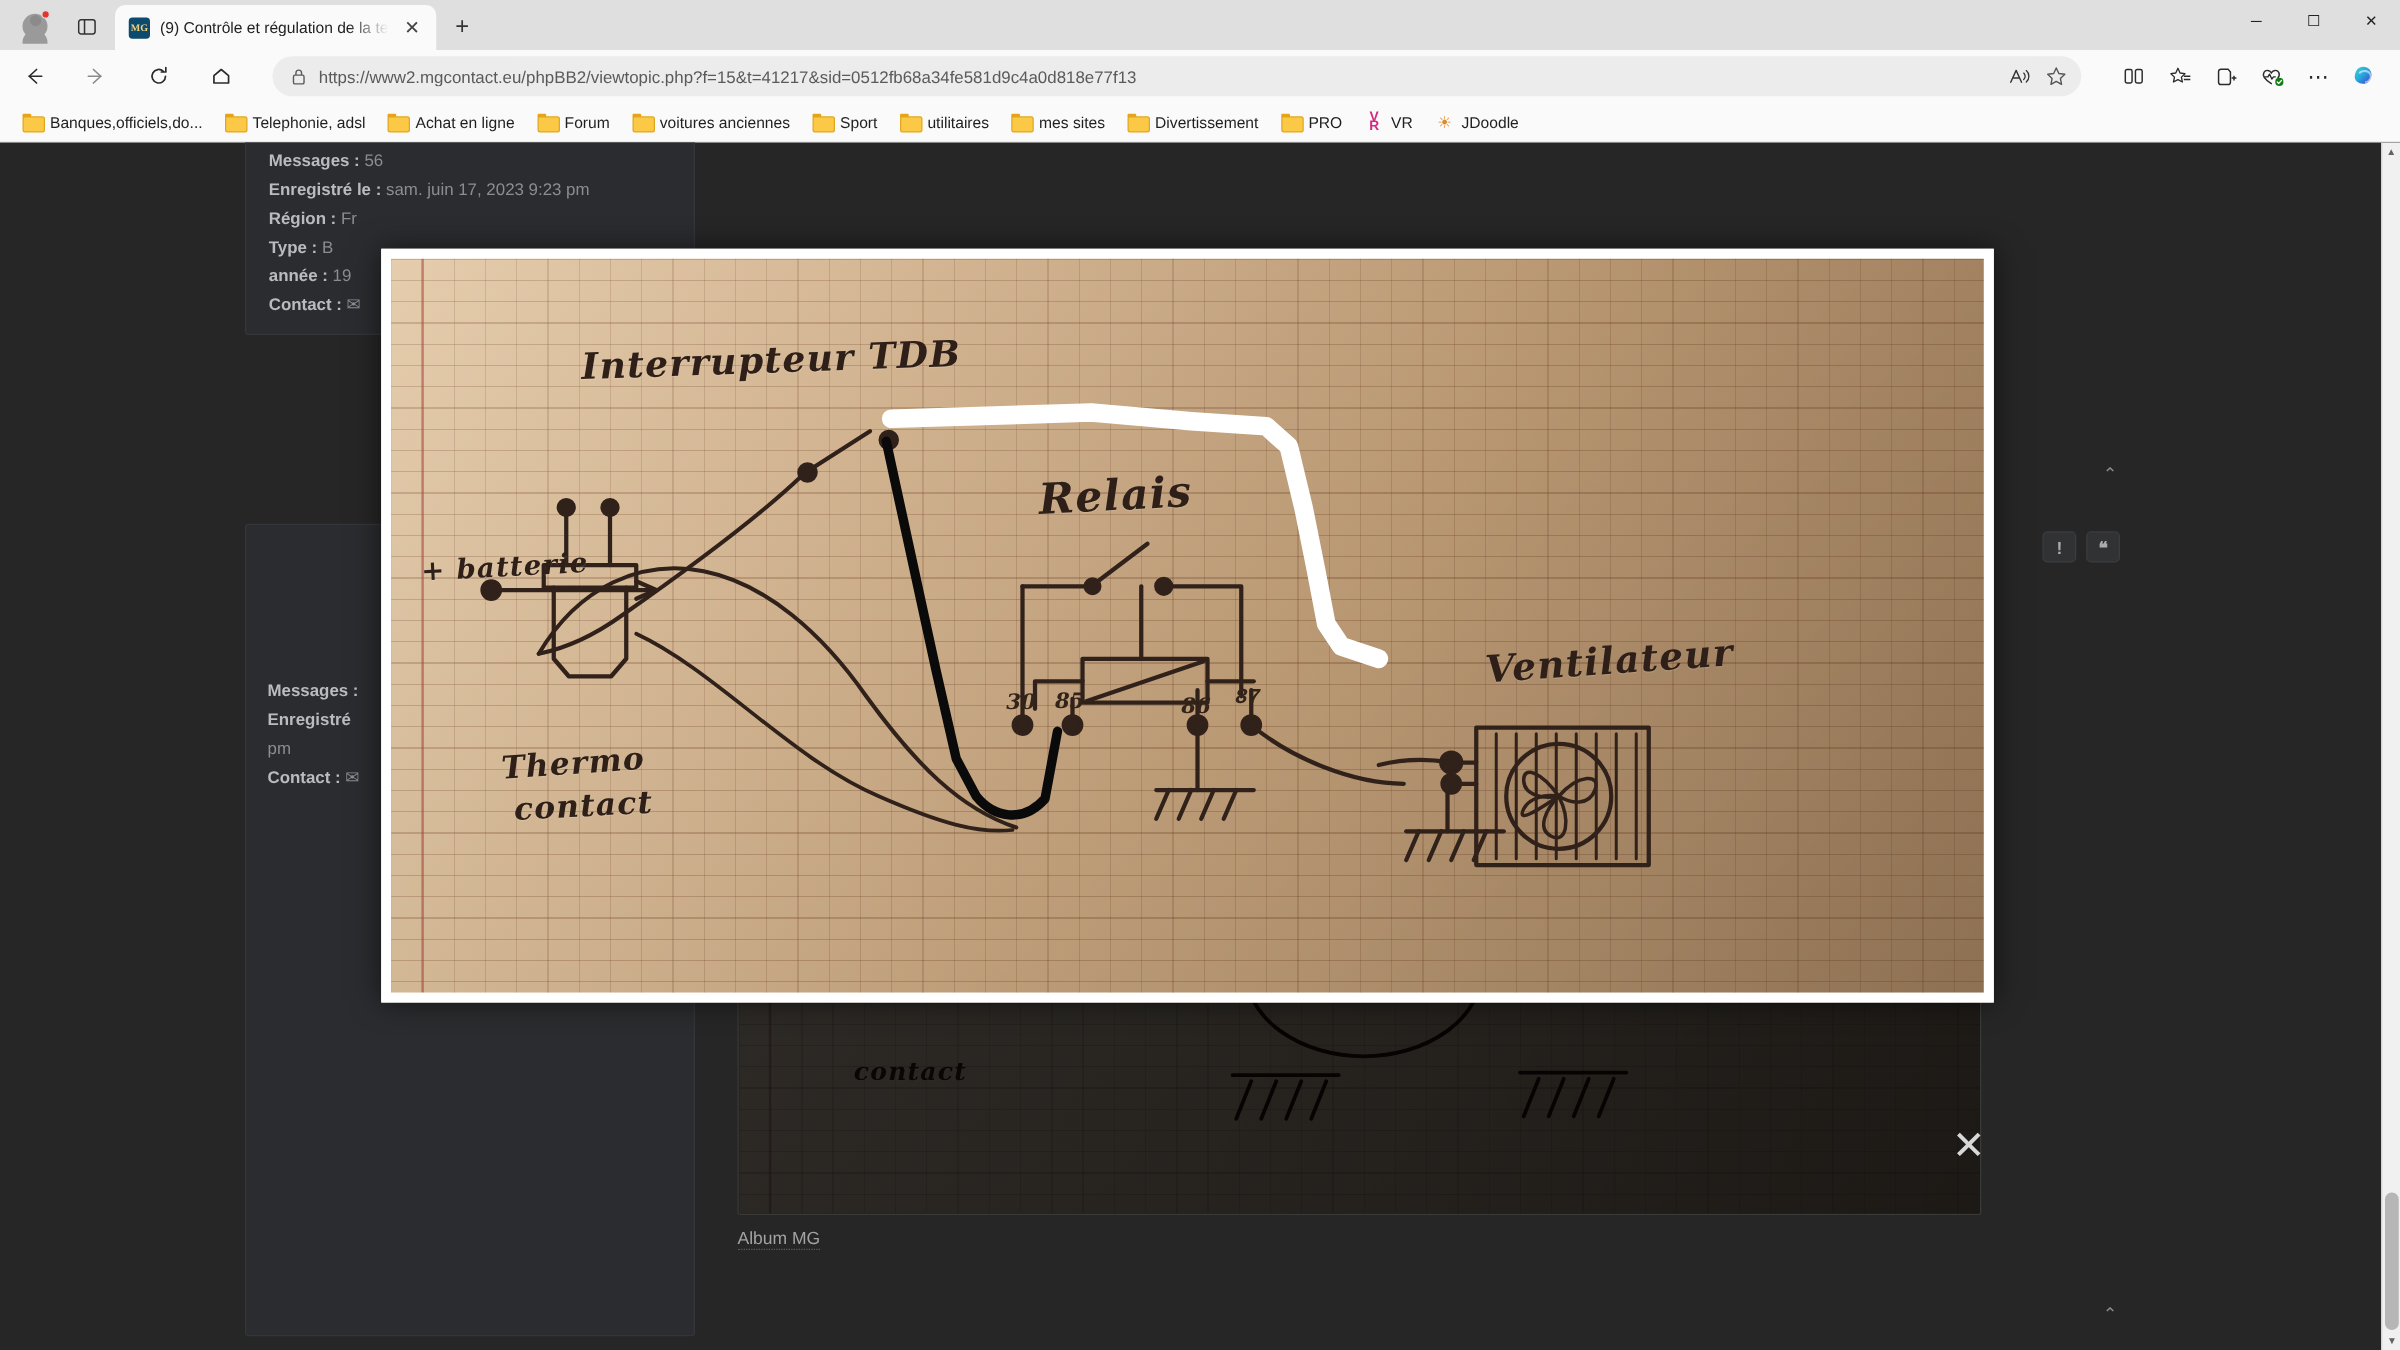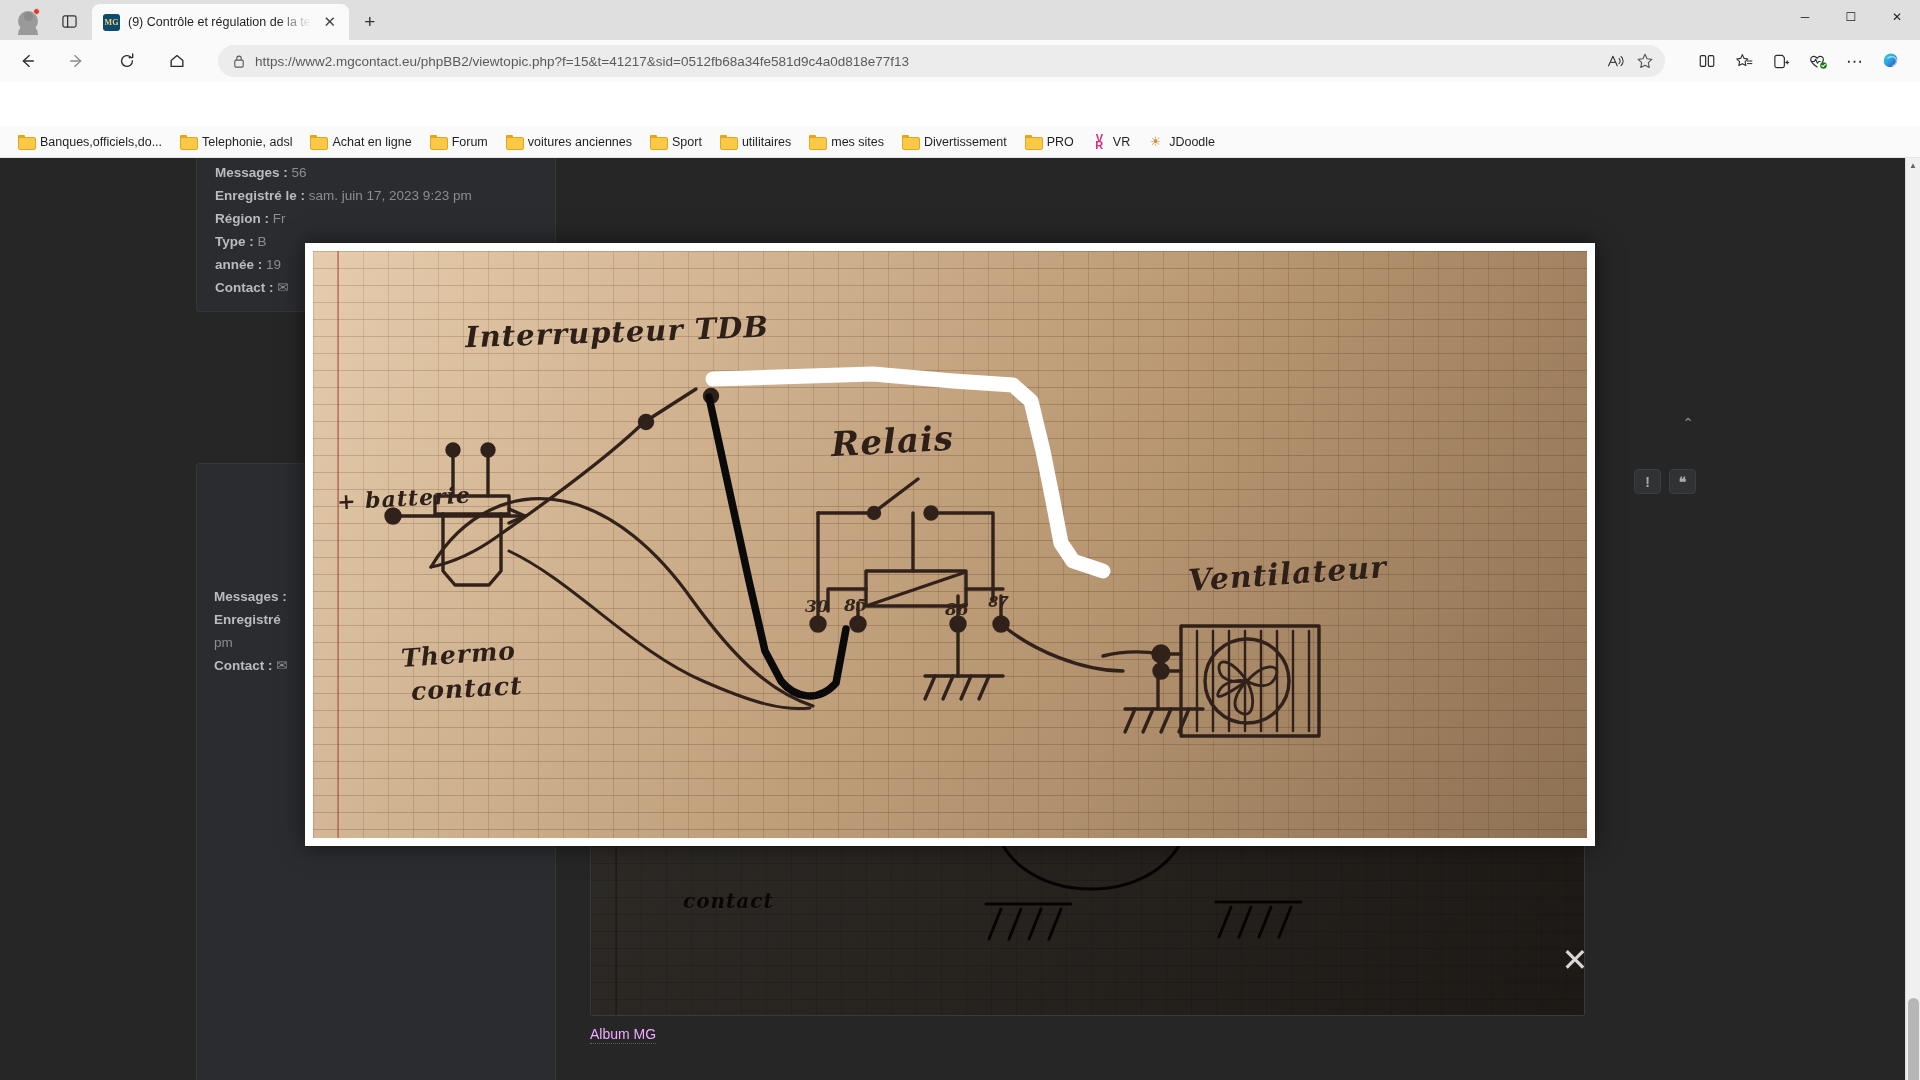--- a/index.html
+++ b/index.html
@@ -108,21 +108,20 @@
   .toolbar-right { display: flex; align-items: center; gap: 1px; }
   .tb-icon {
     width: 36px; height: 32px; border-radius: 5px;
     display: flex; align-items: center; justify-content: center; color: #2b2b2b;
   }
 
   .bookmarks {
     height: 32px; background: #fafafa;
     display: flex; align-items: center; padding: 0 10px; gap: 2px;
     border-bottom: 1px solid #e4e4e4;
-    margin-top: 44px;
   }
   .bm {
     display: flex; align-items: center; gap: 6px;
     padding: 4px 8px; border-radius: 5px;
     font-size: 12.5px; color: #1f1f1f; white-space: nowrap;
   }
   .bm-folder {
     width: 16px; height: 13px; flex: 0 0 16px; position: relative;
   }
   .bm-folder::before {
@@ -173,21 +172,21 @@
   .scroll-top-btn {
     position: absolute; width: 18px; height: 18px;
     color: #8a8c8e; font-size: 14px; text-align: center; line-height: 18px;
   }
 
   .attach-box {
     position: absolute; background: #1d1c19;
     border: 1px solid #3a3a38; border-radius: 2px; overflow: hidden;
   }
   .album-link {
-    position: absolute; font-size: 14px; color: #f0abfc;
+    position: absolute; font-size: 14px; color: #a3a3a3;
     border-bottom: 1px dotted #5a5c5e; padding-bottom: 1px;
   }
   .post-text {
     position: absolute; font-size: 14.5px; color: #87898b;
     white-space: nowrap;
   }
 
   
   .scrollbar {
     position: absolute; right: 0; top: 0; width: 15px; height: 966px;

